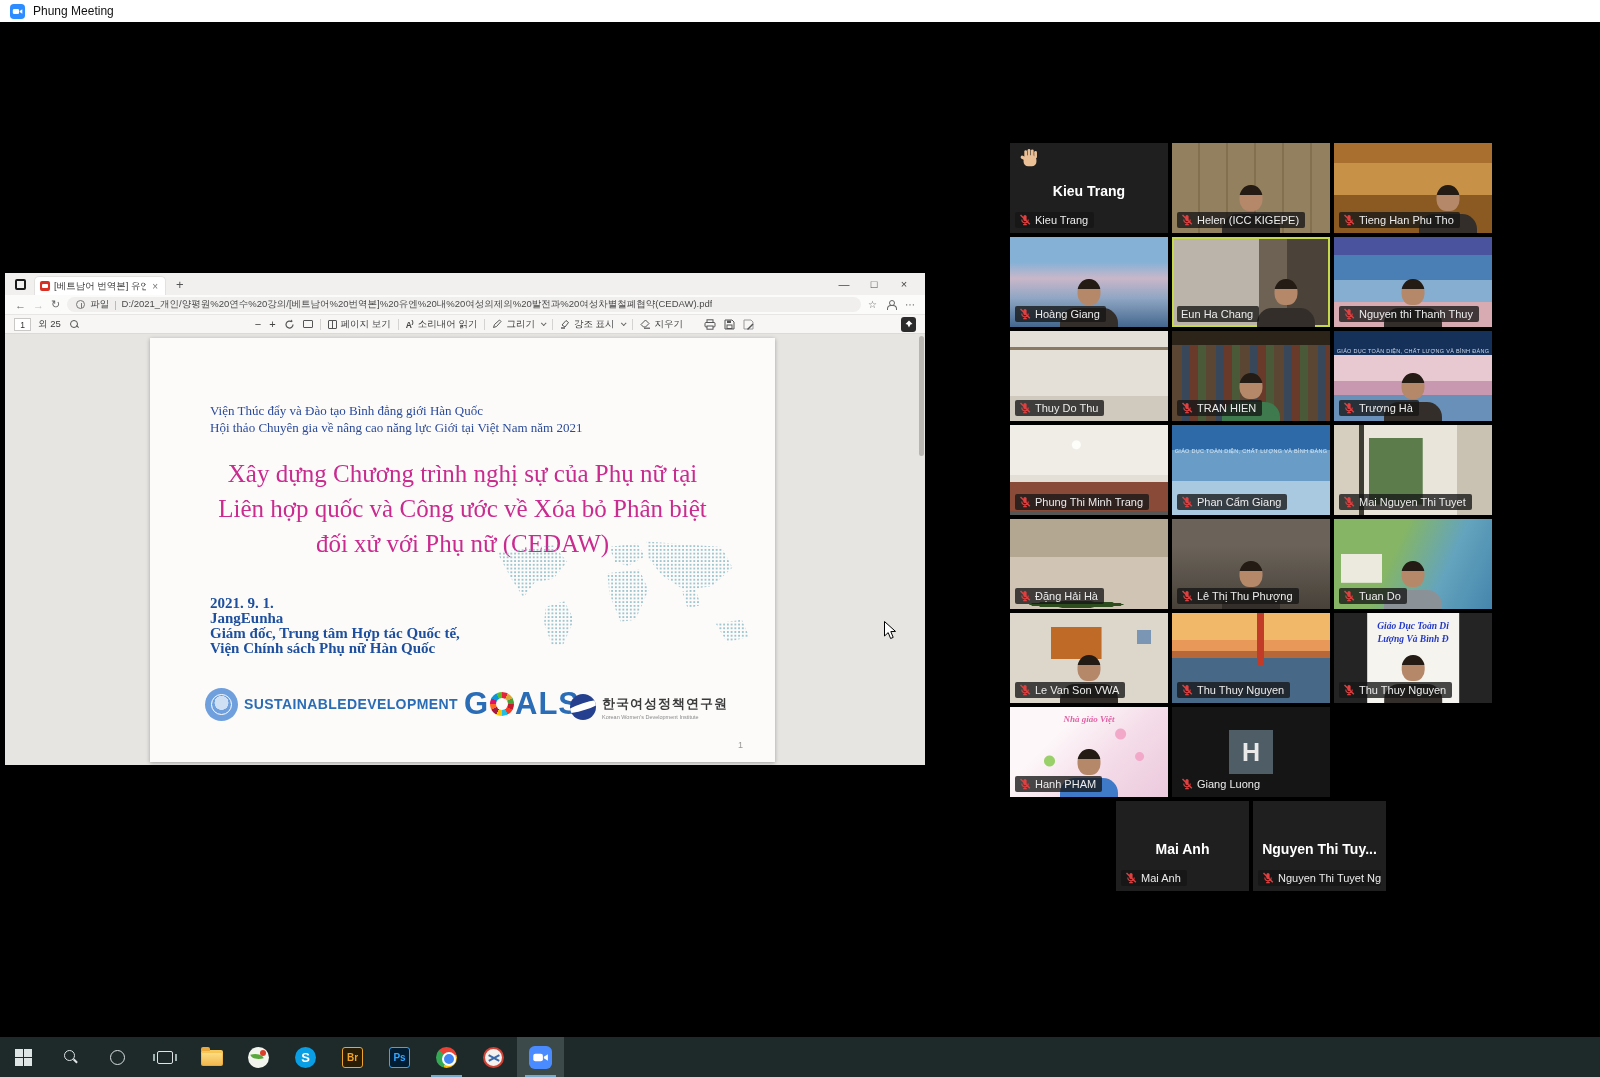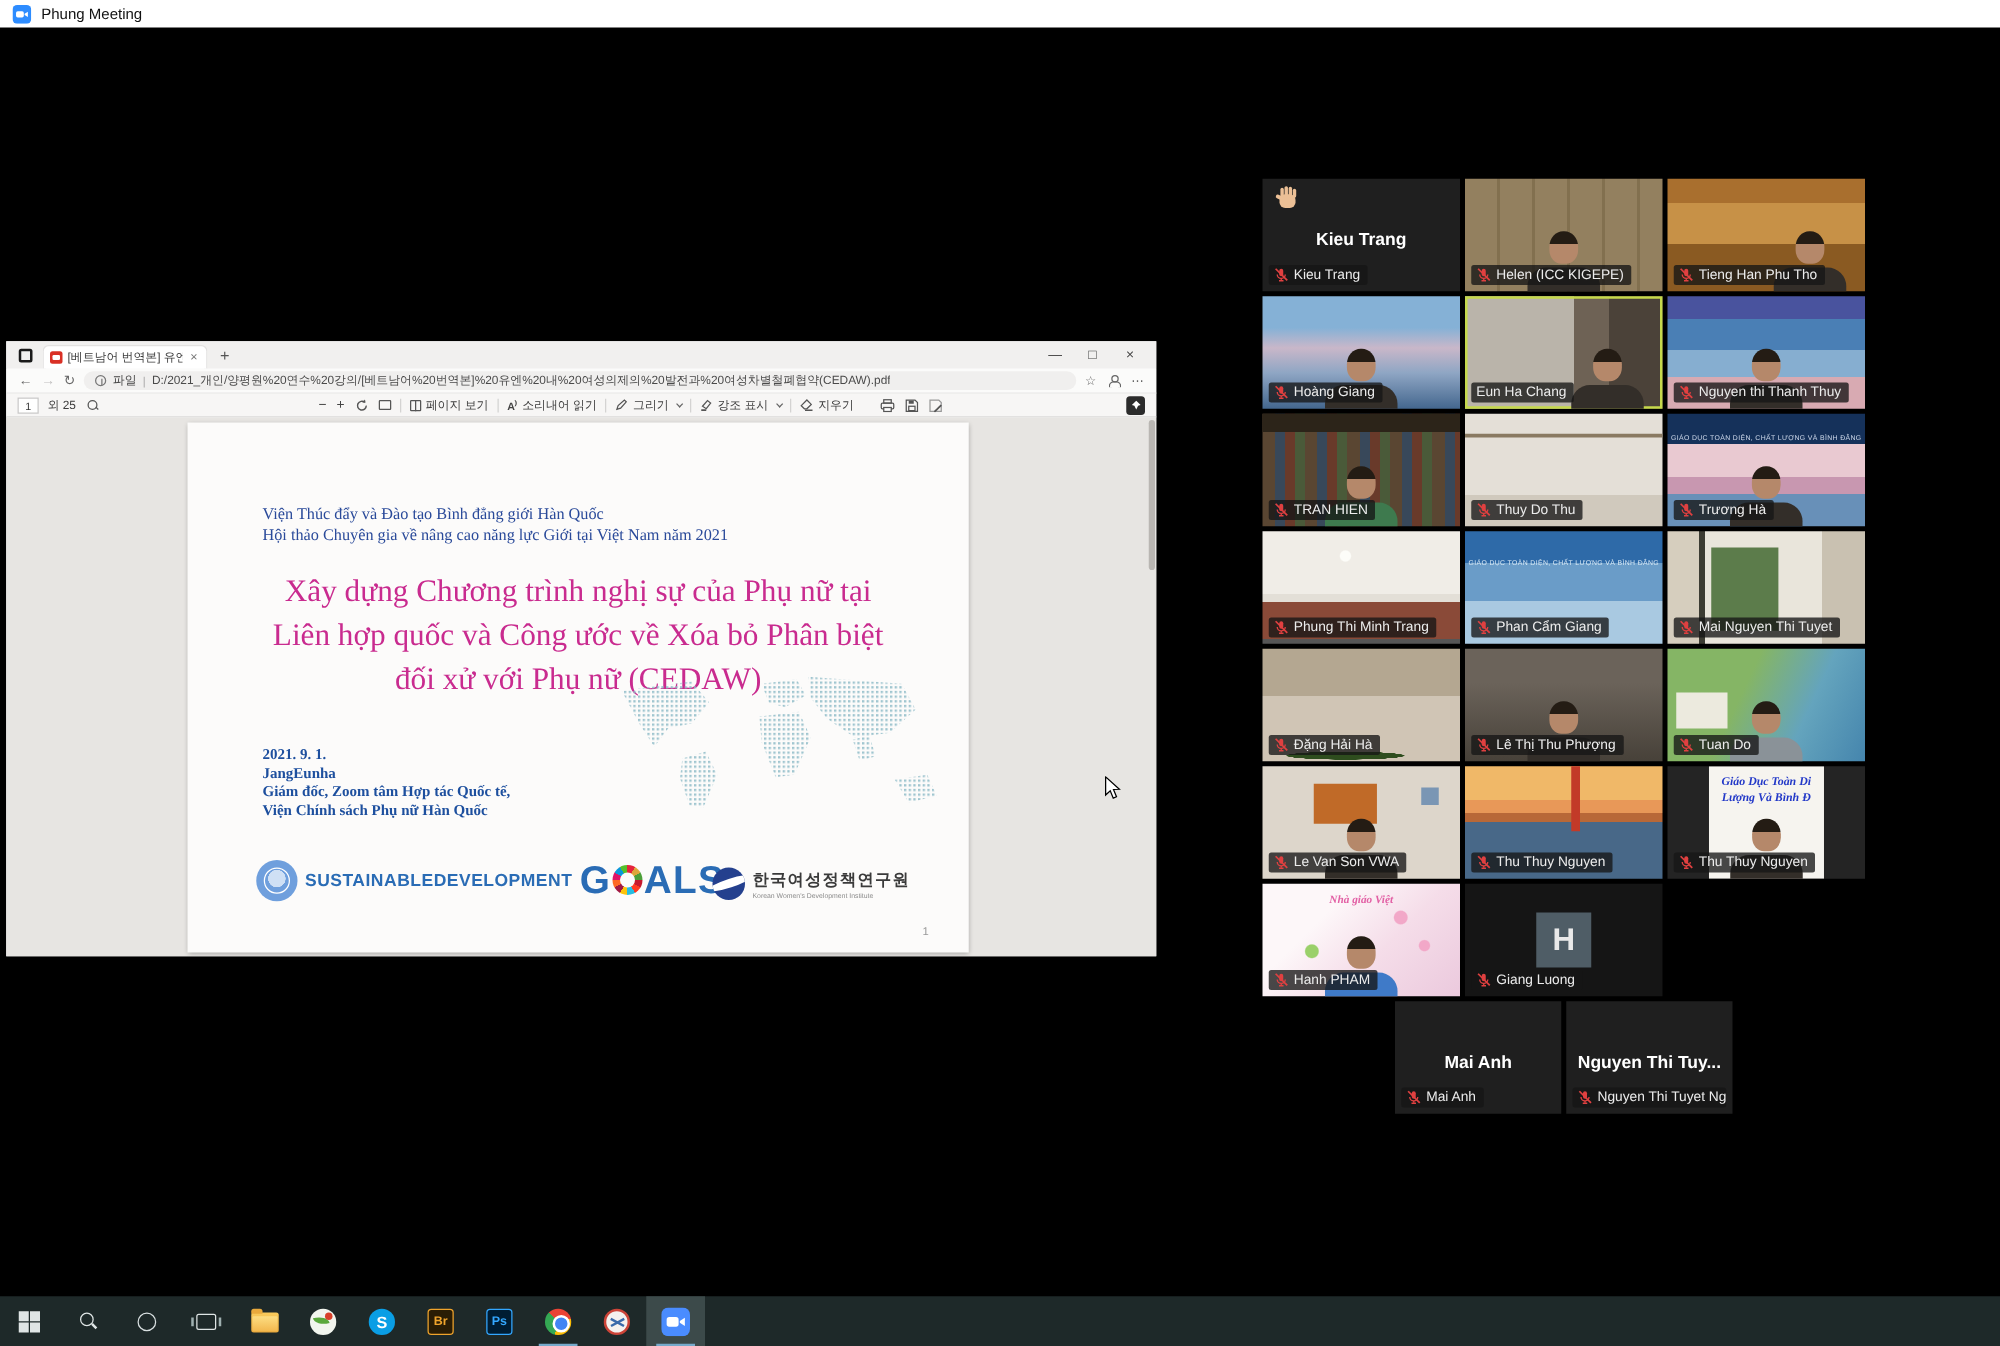--- a/index.html
+++ b/index.html
@@ -56,21 +56,21 @@
   .rightics { display:flex; align-items:center; gap:8px; margin-left:14px; }
   .pinbtn { margin-left:auto; width:15px; height:15px; background:#2b2b2b; border-radius:3px; display:flex; align-items:center; justify-content:center; }
 
   #doc { position:relative; flex:1; background:#e7e5e2; overflow:hidden; }
   #doc .vscroll { position:absolute; right:1px; top:2px; width:5px; height:120px; background:#b9b6b2; border-radius:3px; }
 
   
   #slide { position:absolute; left:145px; top:4px; width:625px; height:424px; background:#fcfbfa; box-shadow:0 1px 4px rgba(0,0,0,.3); font-family:"Liberation Serif",serif; }
   .org { position:absolute; left:60px; top:64px; font-size:13px; line-height:17px; color:#2a4a9a; }
   .slidetitle { position:absolute; left:20px; right:20px; top:118px; text-align:center; font-size:25px; line-height:35px; color:#c92b8f; }
-  .infoblk { position:absolute; left:60px; top:258px; font-size:12px; line-height:15px; font-weight:bold; color:#1d4f9e; }
+  .infoblk { position:absolute; left:60px; top:258px; font-size:15px; line-height:15px; font-weight:bold; color:#1d4f9e; }
   .slidepage { position:absolute; right:32px; top:402px; font-size:9px; color:#999; font-family:"Liberation Sans",sans-serif; }
   #worldmap { position:absolute; left:338px; top:192px; width:280px; height:148px; opacity:.85; }
 
   .sdg { position:absolute; left:55px; top:348px; display:flex; align-items:center; gap:6px; font-family:"Liberation Sans",sans-serif; }
   .unemblem { width:33px; height:33px; border-radius:50%; background:radial-gradient(circle at 50% 45%, #cfe0f5 0 28%, #6f9fdd 29% 100%); position:relative; }
   .unemblem::after { content:""; position:absolute; inset:6px; border:1.5px solid #fff; border-radius:50%; }
   .sdgwords { display:flex; line-height:13px; }
   .sdgwords span { font-size:14px; font-weight:bold; color:#2a6cb5; letter-spacing:.4px; }
   .goals { display:flex; align-items:center; font-size:31px; font-weight:bold; color:#2a6cb5; letter-spacing:1px; }
   .wheel { width:24px; height:24px; border-radius:50%; margin:0 1px;
@@ -302,21 +302,21 @@
             <path d="M130 14 L160 10 L168 24 L150 34 L136 30 Z"></path>
             <path d="M128 42 L162 38 L172 60 L158 92 L142 94 L130 64 Z"></path>
             <path d="M170 8 L250 14 L262 36 L240 56 L210 60 L186 44 L172 26 Z"></path>
             <path d="M208 62 L222 58 L228 76 L214 80 Z"></path>
             <path d="M244 96 L272 92 L280 110 L256 116 Z"></path>
           </g>
         </svg>
         <div class="infoblk">
           <div>2021. 9. 1.</div>
           <div>JangEunha</div>
-          <div>Giám đốc, Zoom tâm Hợp tác Quốc tế,</div>
+          <div>Giám đốc, Trung tâm Hợp tác Quốc tế,</div>
           <div>Viện Chính sách Phụ nữ Hàn Quốc</div>
         </div>
         <div class="sdg">
           <span class="unemblem"></span>
           <span class="sdgwords">
             <span>SUSTAINABLE</span>
             <span>DEVELOPMENT</span>
           </span>
           <span class="goals">
               <span>G</span>
@@ -437,50 +437,50 @@
               <rect x="4.4" y="1" width="3.2" height="6" rx="1.6" fill="#e04040" stroke="none"></rect>
               <path d="M2.8 5.5a3.2 3.2 0 0 0 6.4 0"></path>
               <line x1="6" y1="8.7" x2="6" y2="10.2"></line>
               <line x1="4.2" y1="10.6" x2="7.8" y2="10.6"></line>
               <line x1="1.5" y1="1" x2="10.8" y2="10.3" stroke-width="1.4"></line>
             </g>
           </svg>
           <span>Nguyen thi Thanh Thuy</span>
         </div>
       </div>
+      <div class="tile sc-room">
+        <div class="chip">
+          <svg width="12" height="12" viewBox="0 0 12 12">
+            <g fill="none" stroke="#e04040" stroke-width="1.1">
+              <rect x="4.4" y="1" width="3.2" height="6" rx="1.6" fill="#e04040" stroke="none"></rect>
+              <path d="M2.8 5.5a3.2 3.2 0 0 0 6.4 0"></path>
+              <line x1="6" y1="8.7" x2="6" y2="10.2"></line>
+              <line x1="4.2" y1="10.6" x2="7.8" y2="10.6"></line>
+              <line x1="1.5" y1="1" x2="10.8" y2="10.3" stroke-width="1.4"></line>
+            </g>
+          </svg>
+          <span>Thuy Do Thu</span>
+        </div>
+      </div>
       <div class="tile sc-books">
         <div class="sil pos-center">
           <span class="head"></span>
           <span class="bod" style="background: rgb(62, 122, 78);"></span>
         </div>
         <div class="chip">
           <svg width="12" height="12" viewBox="0 0 12 12">
             <g fill="none" stroke="#e04040" stroke-width="1.1">
               <rect x="4.4" y="1" width="3.2" height="6" rx="1.6" fill="#e04040" stroke="none"></rect>
               <path d="M2.8 5.5a3.2 3.2 0 0 0 6.4 0"></path>
               <line x1="6" y1="8.7" x2="6" y2="10.2"></line>
               <line x1="4.2" y1="10.6" x2="7.8" y2="10.6"></line>
               <line x1="1.5" y1="1" x2="10.8" y2="10.3" stroke-width="1.4"></line>
             </g>
           </svg>
           <span>TRAN HIEN</span>
-        </div>
-      </div>
-      <div class="tile sc-room">
-        <div class="chip">
-          <svg width="12" height="12" viewBox="0 0 12 12">
-            <g fill="none" stroke="#e04040" stroke-width="1.1">
-              <rect x="4.4" y="1" width="3.2" height="6" rx="1.6" fill="#e04040" stroke="none"></rect>
-              <path d="M2.8 5.5a3.2 3.2 0 0 0 6.4 0"></path>
-              <line x1="6" y1="8.7" x2="6" y2="10.2"></line>
-              <line x1="4.2" y1="10.6" x2="7.8" y2="10.6"></line>
-              <line x1="1.5" y1="1" x2="10.8" y2="10.3" stroke-width="1.4"></line>
-            </g>
-          </svg>
-          <span>Thuy Do Thu</span>
         </div>
       </div>
       <div class="tile sc-beach">
         <div class="banner">GIÁO DỤC TOÀN DIỆN, CHẤT LƯỢNG VÀ BÌNH ĐẲNG</div>
         <div class="sil pos-center">
           <span class="head"></span>
           <span class="bod"></span>
         </div>
         <div class="chip">
           <svg width="12" height="12" viewBox="0 0 12 12">

